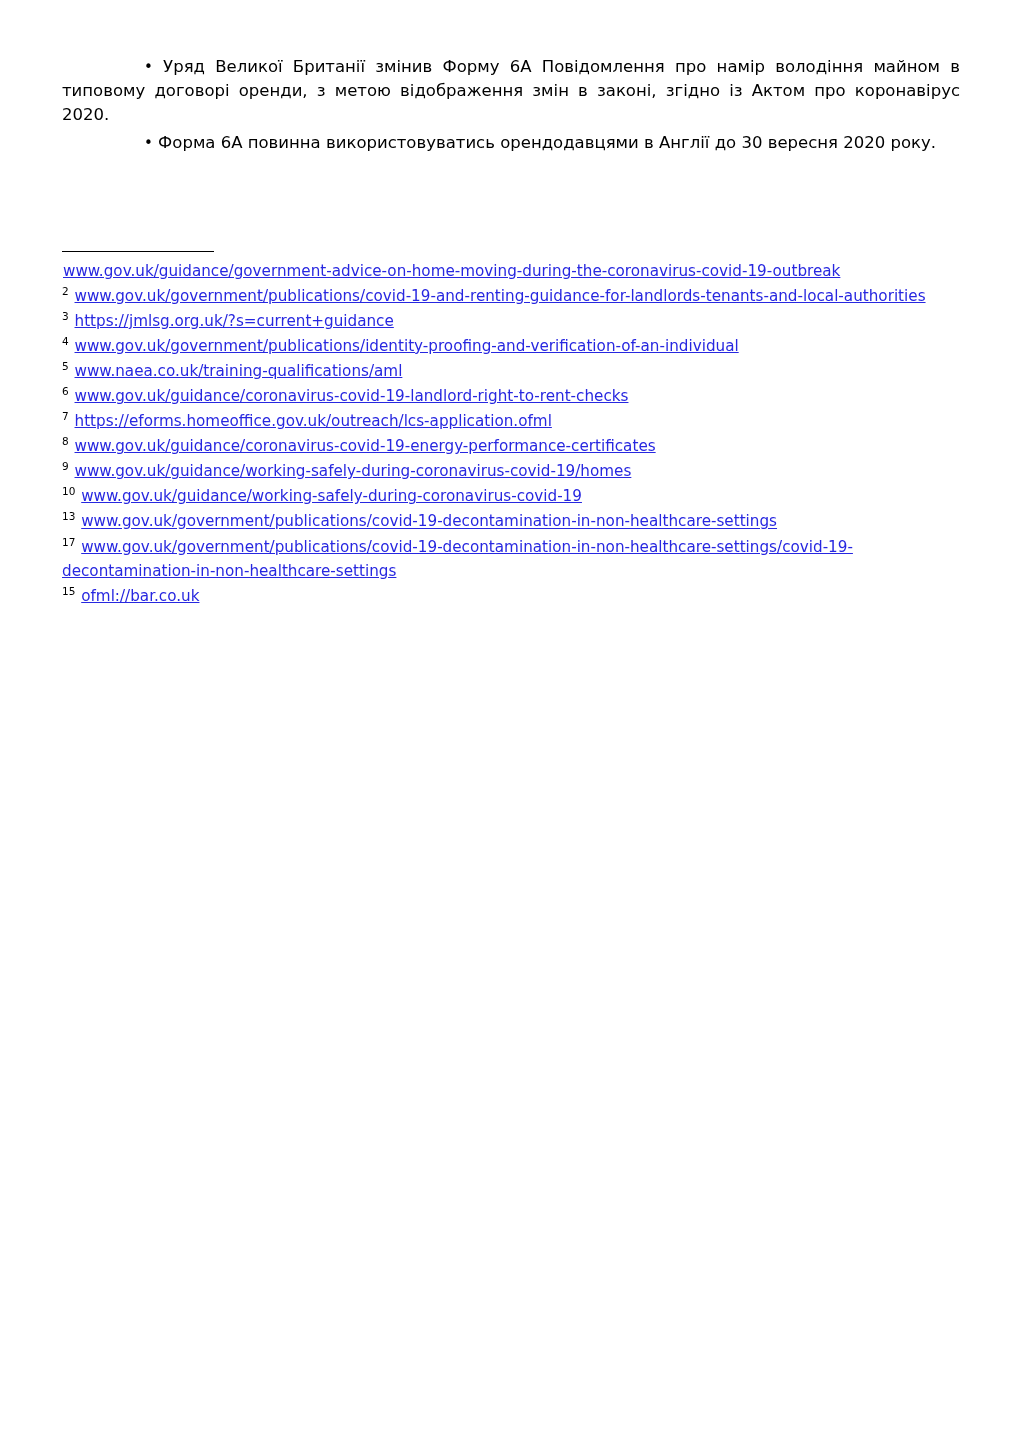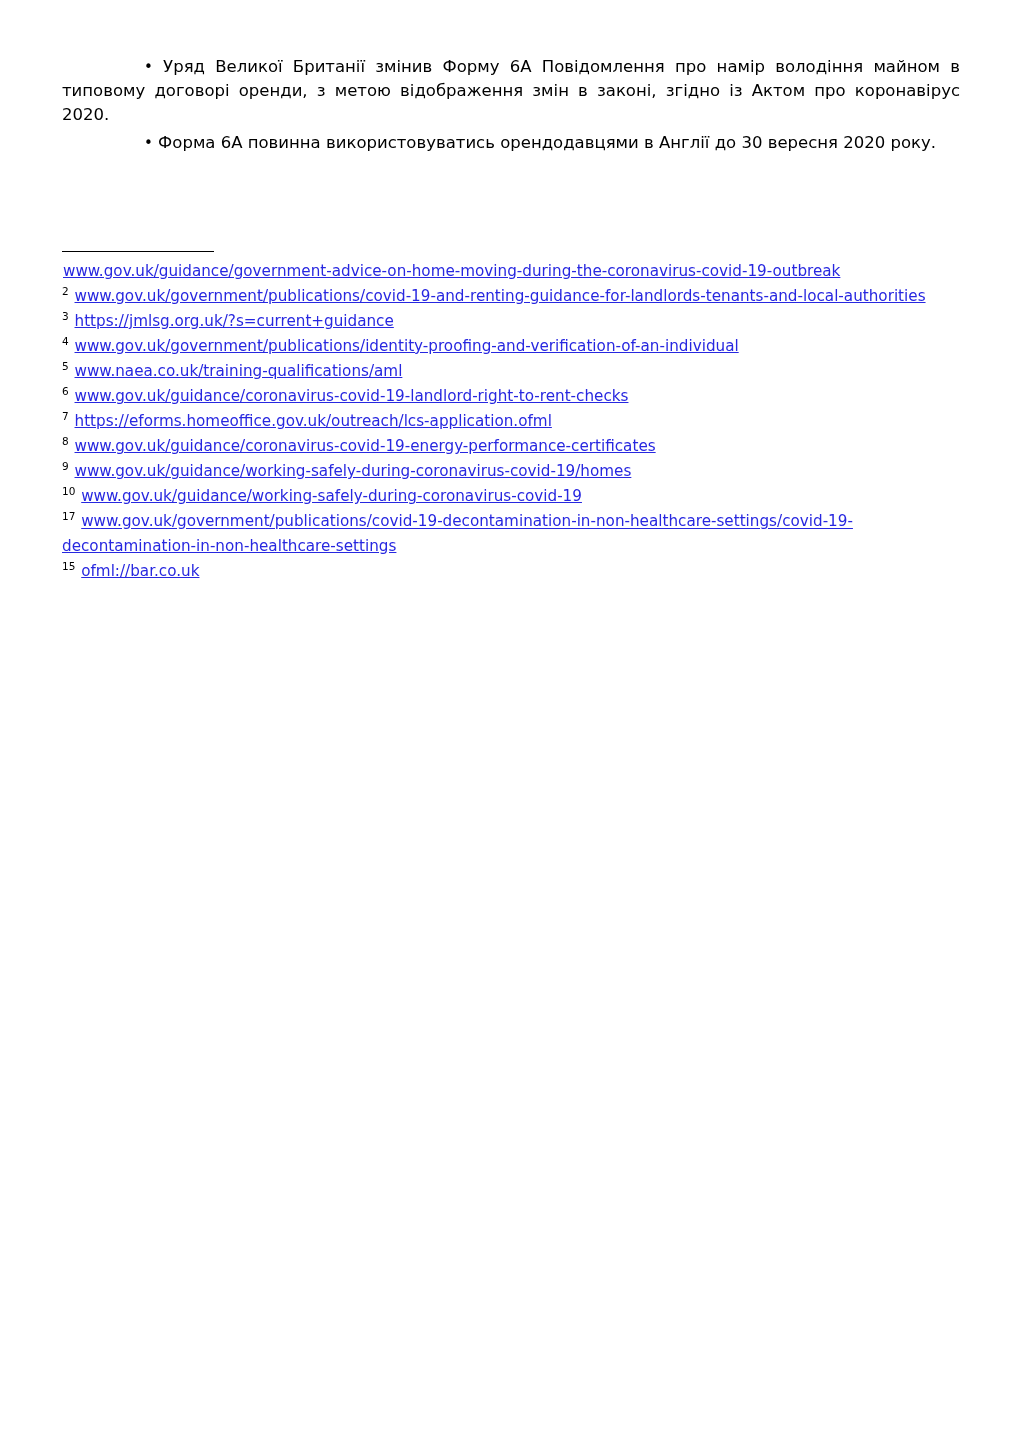--- a/index.html
+++ b/index.html
@@ -90,17 +90,18 @@
     <p class="fn"><span class="fn-num"></span> <a class="fn-link">www.gov.uk/guidance/government-advice-on-home-moving-during-the-coronavirus-covid-19-outbreak</a></p>
     <p class="fn"><span class="fn-num">2</span> <a class="fn-link">www.gov.uk/government/publications/covid-19-and-renting-guidance-for-landlords-tenants-and-local-authorities</a></p>
     <p class="fn"><span class="fn-num">3</span> <a class="fn-link">https://jmlsg.org.uk/?s=current+guidance</a></p>
     <p class="fn"><span class="fn-num">4</span> <a class="fn-link">www.gov.uk/government/publications/identity-proofing-and-verification-of-an-individual</a></p>
     <p class="fn"><span class="fn-num">5</span> <a class="fn-link">www.naea.co.uk/training-qualifications/aml</a></p>
     <p class="fn"><span class="fn-num">6</span> <a class="fn-link">www.gov.uk/guidance/coronavirus-covid-19-landlord-right-to-rent-checks</a></p>
     <p class="fn"><span class="fn-num">7</span> <a class="fn-link">https://eforms.homeoffice.gov.uk/outreach/lcs-application.ofml</a></p>
     <p class="fn"><span class="fn-num">8</span> <a class="fn-link">www.gov.uk/guidance/coronavirus-covid-19-energy-performance-certificates</a></p>
     <p class="fn"><span class="fn-num">9</span> <a class="fn-link">www.gov.uk/guidance/working-safely-during-coronavirus-covid-19/homes</a></p>
     <p class="fn"><span class="fn-num">10</span> <a class="fn-link">www.gov.uk/guidance/working-safely-during-coronavirus-covid-19</a></p>
+    <p class="fn"><span class="fn-num">13</span> <a class="fn-link">www.gov.uk/government/publications/covid-19-decontamination-in-non-healthcare-settings</a></p>
     <p class="fn"><span class="fn-num">17</span> <a class="fn-link">www.gov.uk/government/publications/covid-19-decontamination-in-non-healthcare-settings/covid-19-decontamination-in-non-healthcare-settings</a></p>
     <p class="fn"><span class="fn-num">15</span> <a class="fn-link">ofml://bar.co.uk</a></p>
   </div>
 
 </div>
 
 </body></html>

